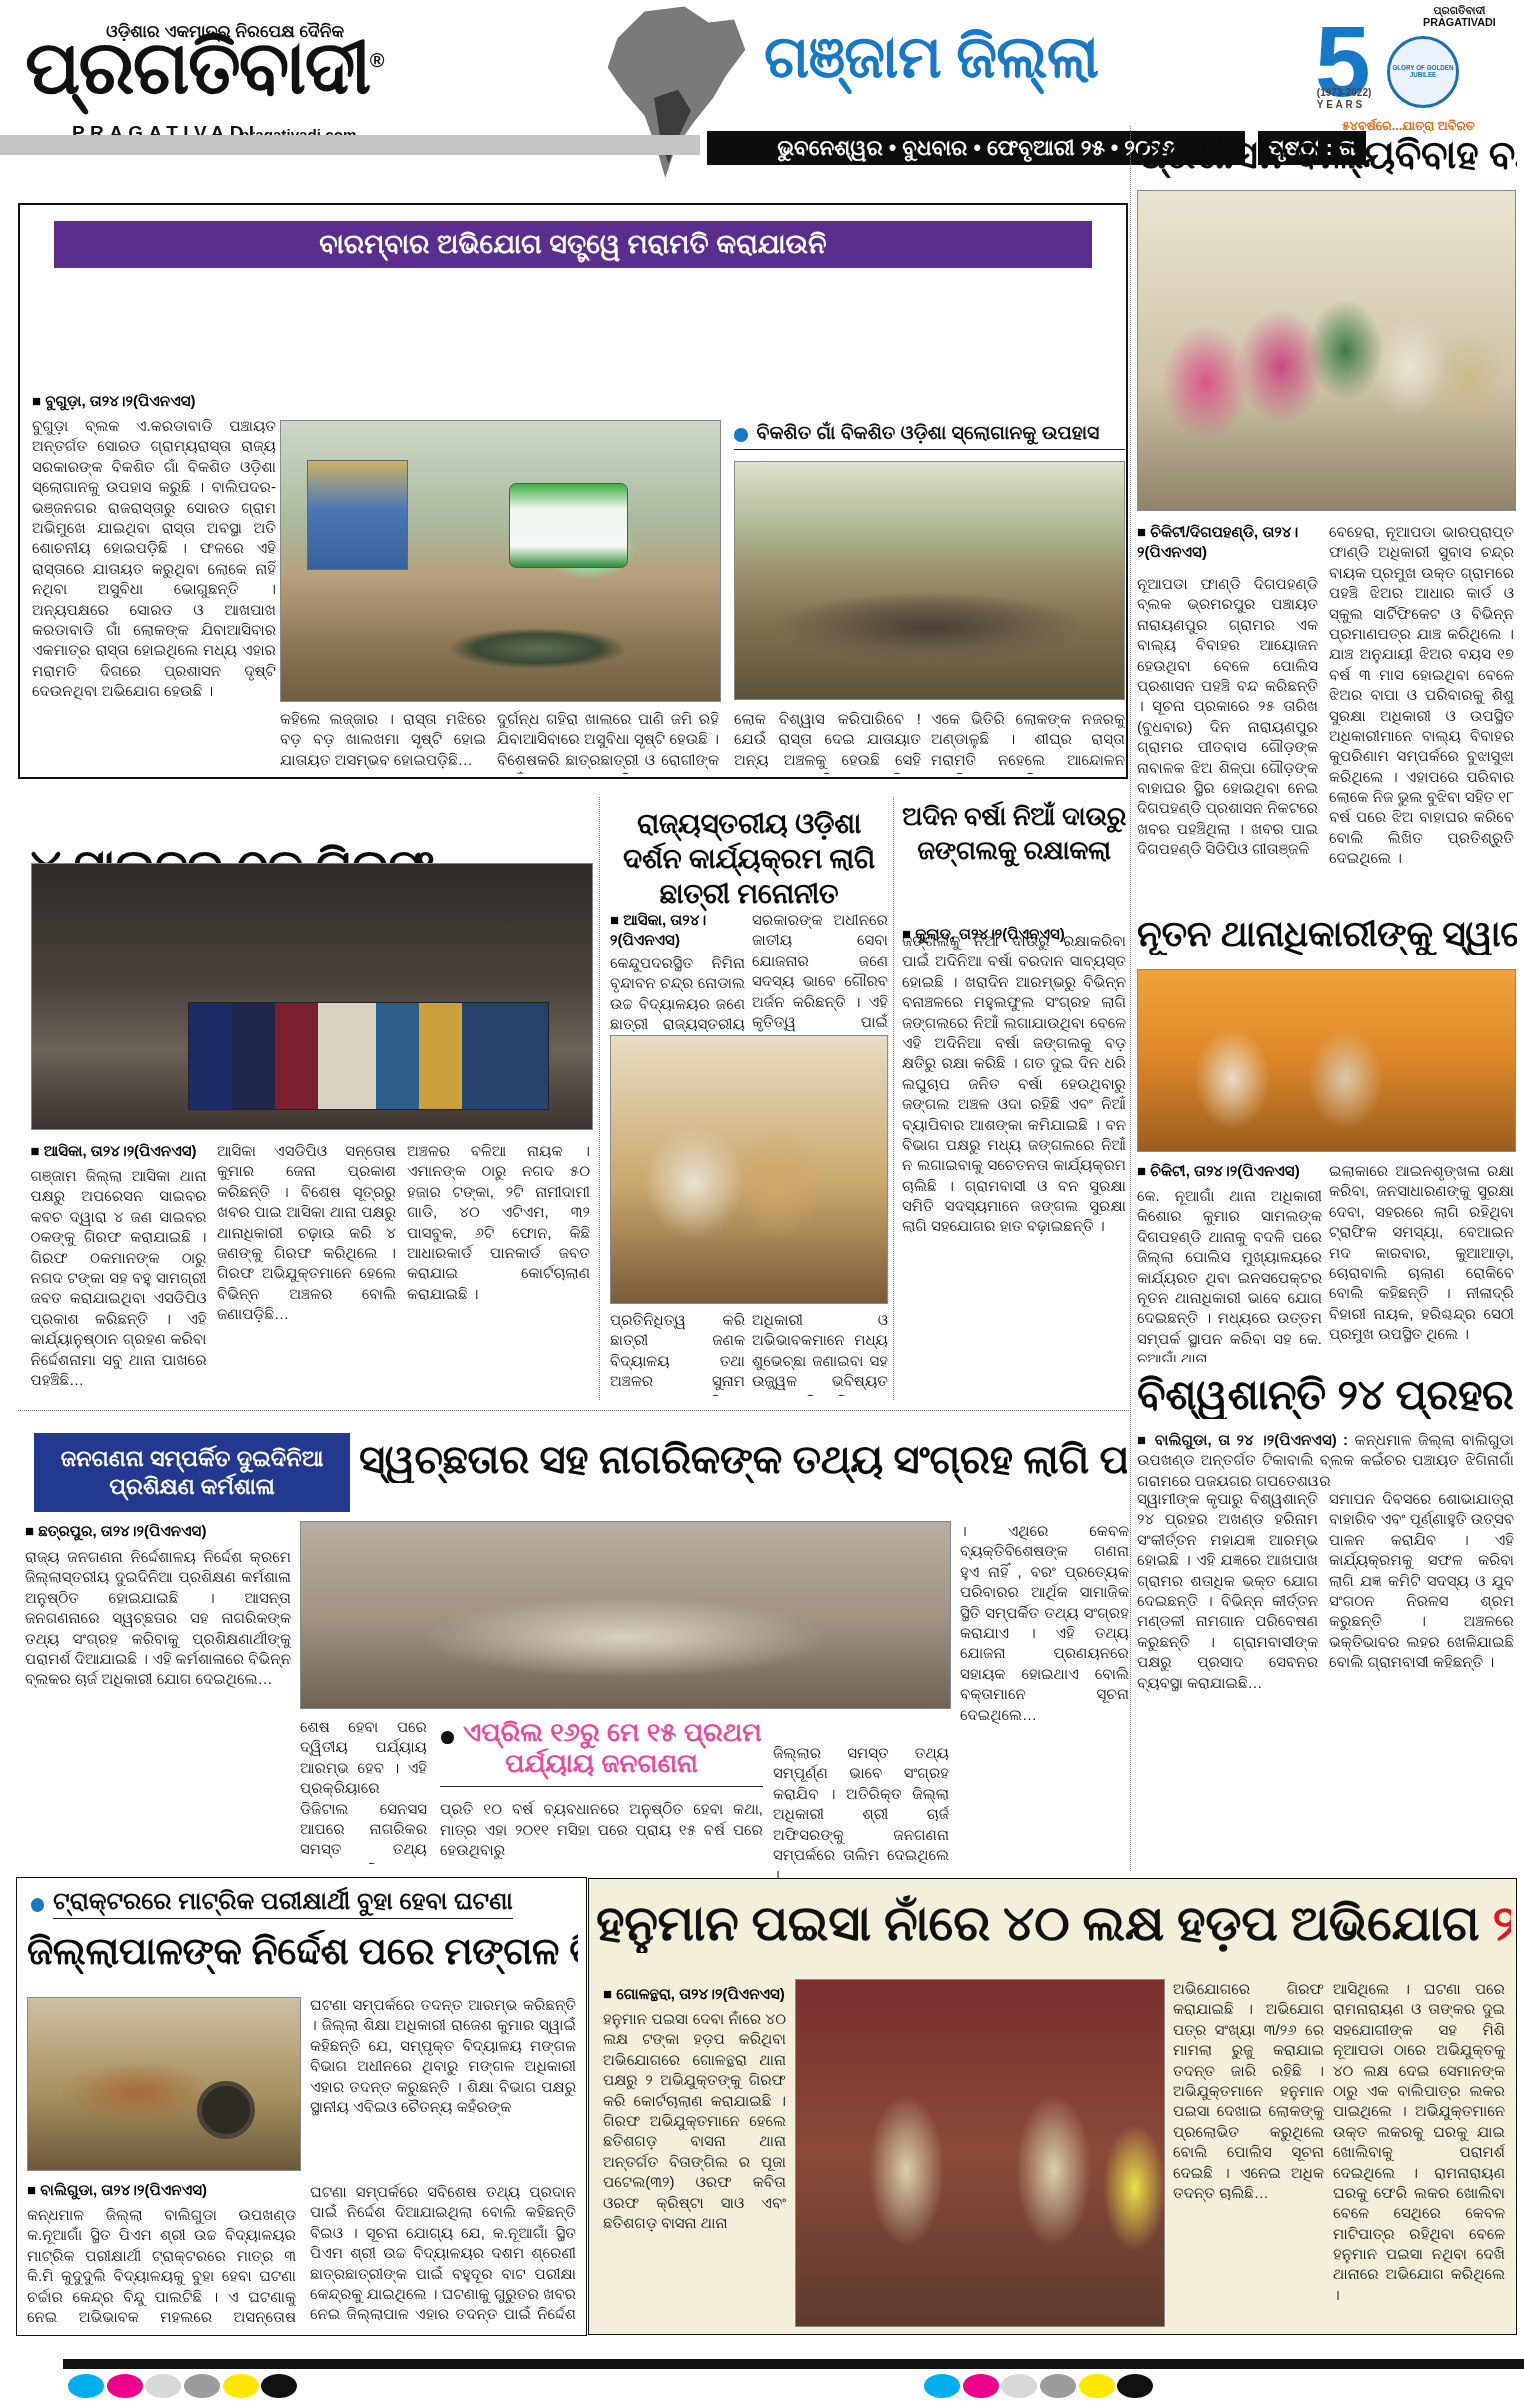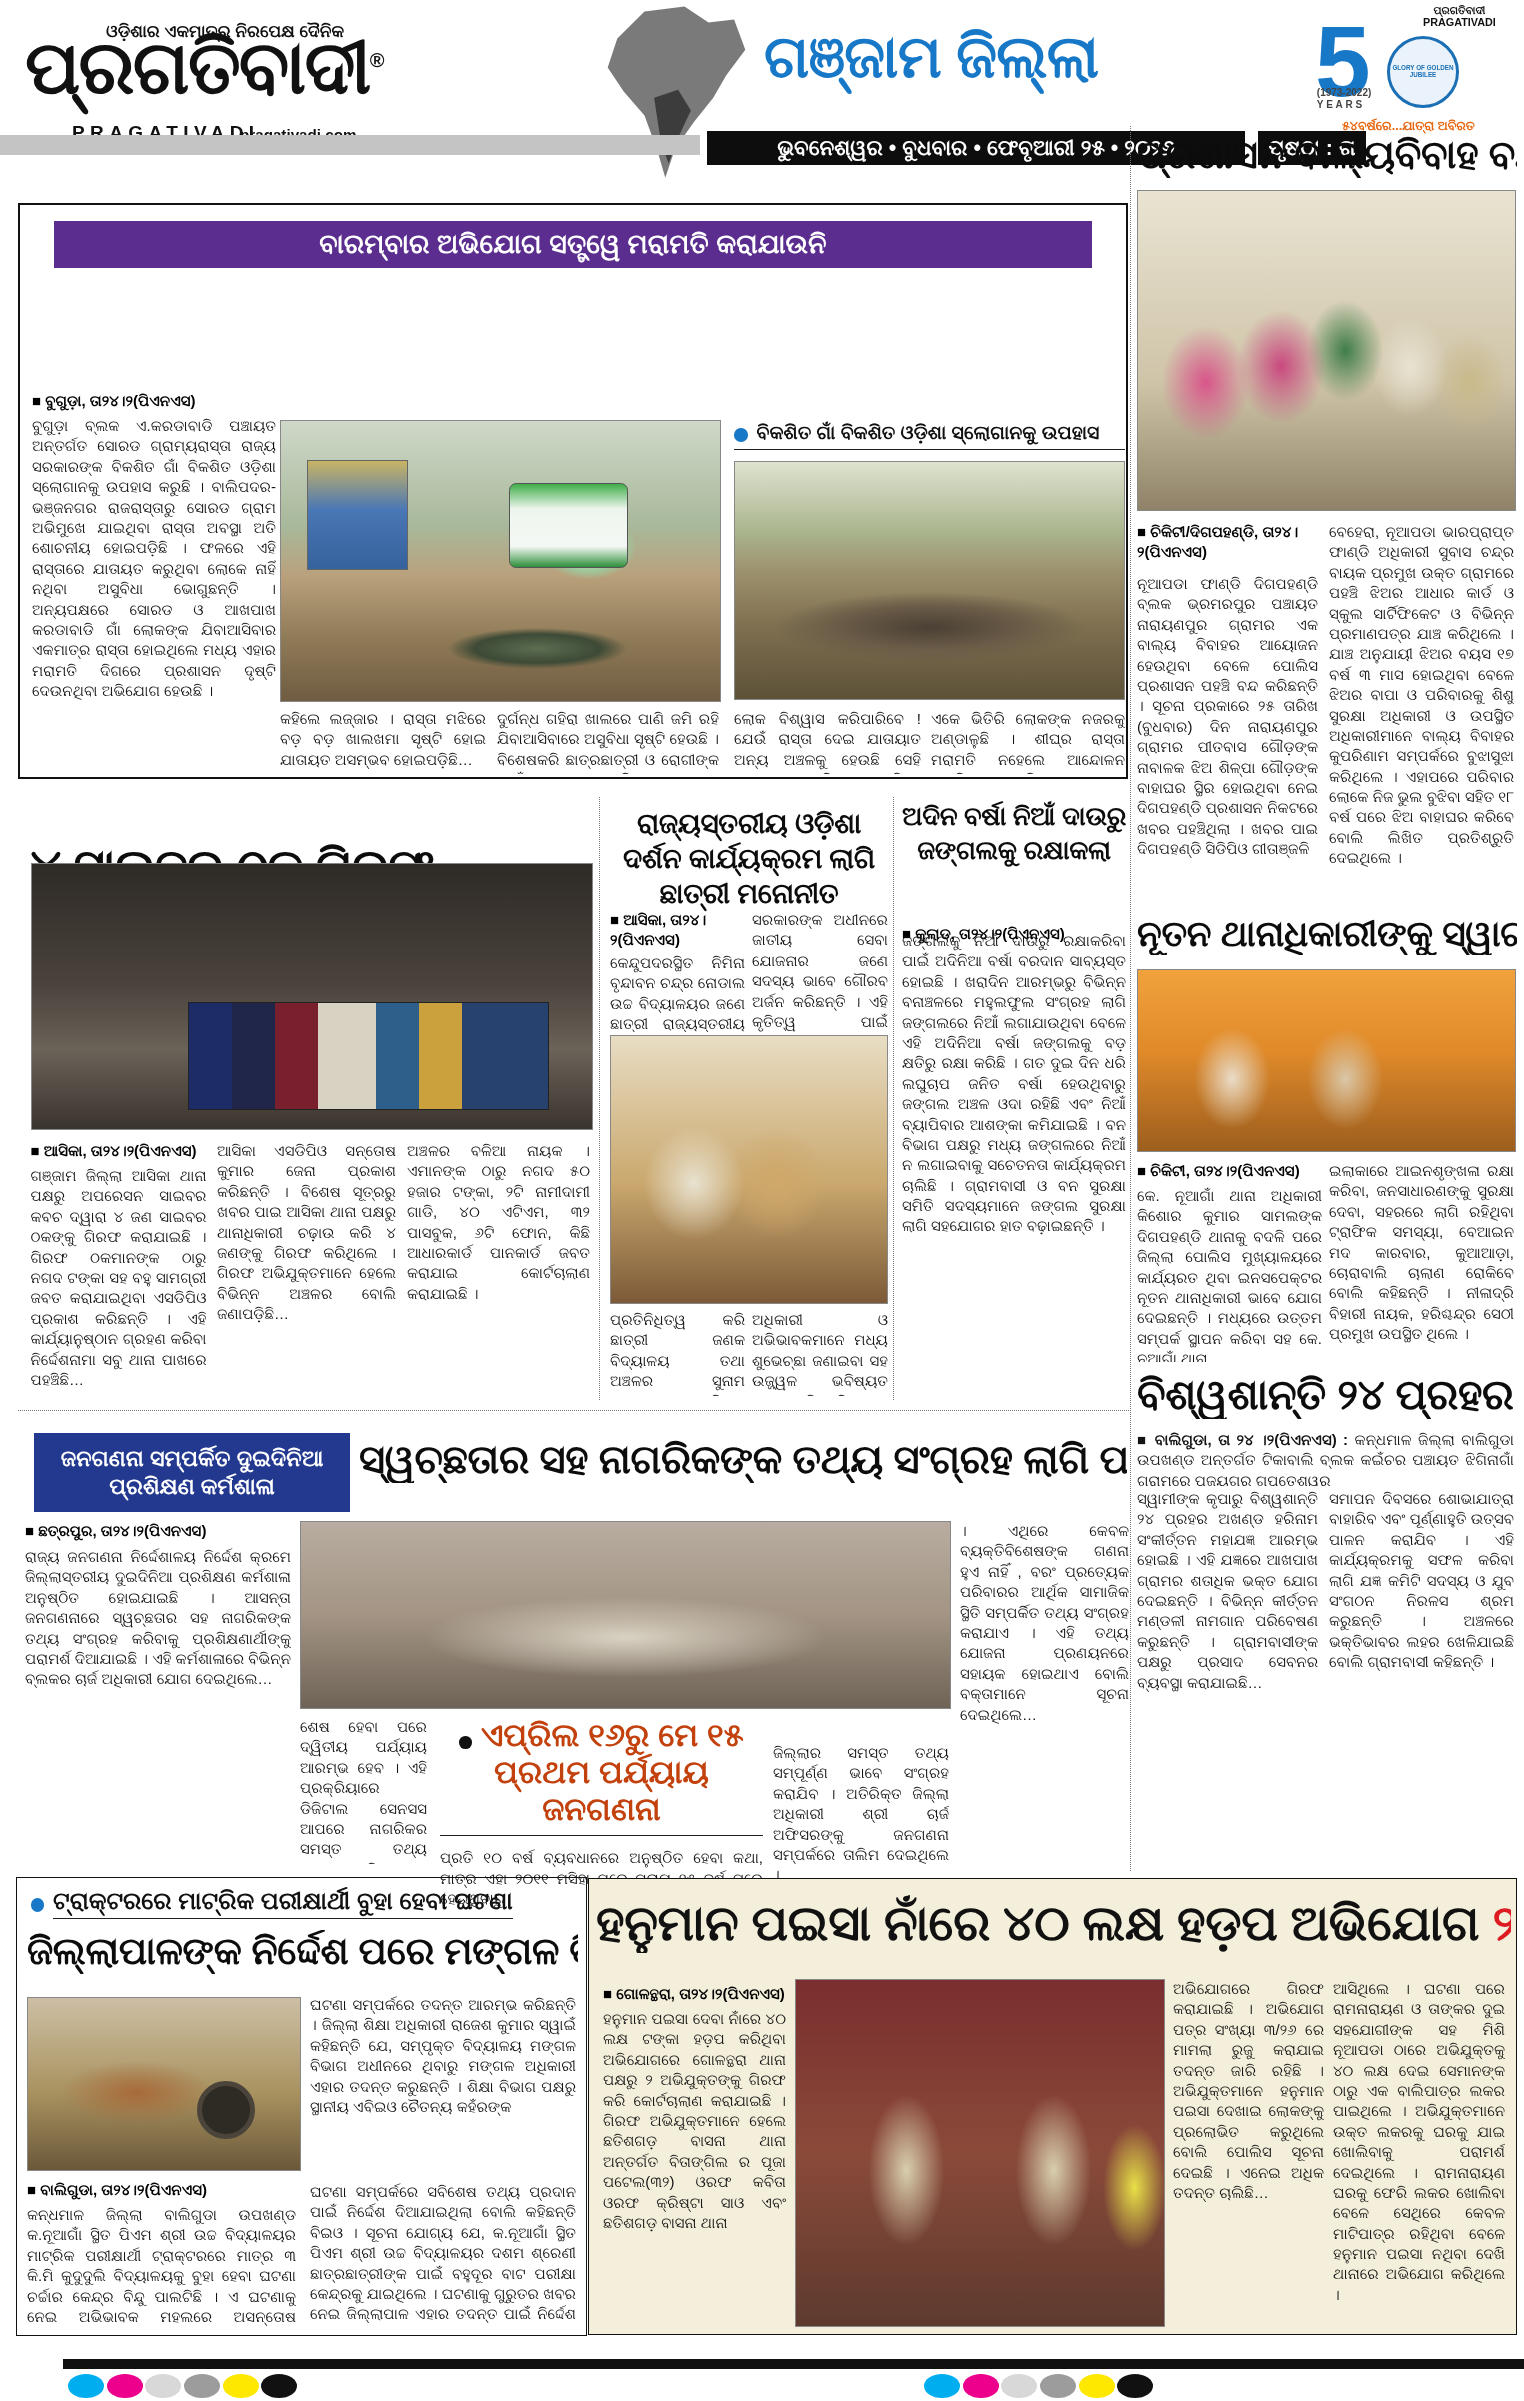--- a/index.html
+++ b/index.html
@@ -164,21 +164,21 @@
   <div class="abs hdots" style="left:18px;top:1410px;width:1111px;height:0;"></div>
   <div class="abs bluebox" style="left:34px;top:1433px;width:316px;height:79px;font-size:22.4px;">ଜନଗଣନା ସମ୍ପର୍କିତ ଦୁଇଦିନିଆ ପ୍ରଶିକ୍ଷଣ କର୍ମଶାଳା</div>
   <div class="abs hl nowrap center" style="left:359px;top:1437px;width:768px;font-size:40px;">ସ୍ୱଚ୍ଛତାର ସହ ନାଗରିକଙ୍କ ତଥ୍ୟ ସଂଗ୍ରହ ଲାଗି ପରାମର୍ଶ</div>
   <div class="abs byline" style="left:25px;top:1521px;width:266px;">■ ଛତ୍ରପୁର, ତା୨୪।୨(ପିଏନଏସ)</div>
   <div class="abs bodytxt" style="left:25px;top:1547px;width:266px;height:318px;">ରାଜ୍ୟ ଜନଗଣନା ନିର୍ଦ୍ଦେଶାଳୟ ନିର୍ଦ୍ଦେଶ କ୍ରମେ ଜିଲ୍ଲାସ୍ତରୀୟ ଦୁଇଦିନିଆ ପ୍ରଶିକ୍ଷଣ କର୍ମଶାଳା ଅନୁଷ୍ଠିତ ହୋଇଯାଇଛି । ଆସନ୍ତା ଜନଗଣନାରେ ସ୍ୱଚ୍ଛତାର ସହ ନାଗରିକଙ୍କ ତଥ୍ୟ ସଂଗ୍ରହ କରିବାକୁ ପ୍ରଶିକ୍ଷଣାର୍ଥୀଙ୍କୁ ପରାମର୍ଶ ଦିଆଯାଇଛି । ଏହି କର୍ମଶାଳାରେ ବିଭିନ୍ନ ବ୍ଲକର ଚାର୍ଜ ଅଧିକାରୀ ଯୋଗ ଦେଇଥିଲେ…</div>
   <div class="abs photo ph-group" style="left:300px;top:1521px;width:651px;height:188px;"></div>
   <div class="abs bodytxt" style="left:960px;top:1521px;width:169px;height:343px;">। ଏଥିରେ କେବଳ ବ୍ୟକ୍ତିବିଶେଷଙ୍କ ଗଣନା ହୁଏ ନାହିଁ , ବରଂ ପ୍ରତ୍ୟେକ ପରିବାରର ଆର୍ଥିକ ସାମାଜିକ ସ୍ଥିତି ସମ୍ପର୍କିତ ତଥ୍ୟ ସଂଗ୍ରହ କରାଯାଏ । ଏହି ତଥ୍ୟ ଯୋଜନା ପ୍ରଣୟନରେ ସହାୟକ ହୋଇଥାଏ ବୋଲି ବକ୍ତାମାନେ ସୂଚନା ଦେଇଥିଲେ…</div>
   <div class="abs bodytxt" style="left:300px;top:1717px;width:127px;height:147px;">ଶେଷ ହେବା ପରେ ଦ୍ୱିତୀୟ ପର୍ଯ୍ୟାୟ ଆରମ୍ଭ ହେବ । ଏହି ପ୍ରକ୍ରିୟାରେ ଡିଜିଟାଲ ସେନସସ ଆପରେ ନାଗରିକର ସମସ୍ତ ତଥ୍ୟ ଭରାଯାଇପାରିବେ । ଦେଶରେ</div>
   <div class="abs" style="left:440px;top:1717px;width:323px;border-bottom:0;">
     <div style="border-bottom:1.8px solid #222;padding-bottom:7.2px;text-align:center;">
-      <span class="dot-black"></span><span style="font-size:32px;font-weight:800;color:#c2410c;">ଏପ୍ରିଲ ୧୬ରୁ ମେ ୧୫ ପ୍ରଥମ ପର୍ଯ୍ୟାୟ ଜନଗଣନା</span>
+      <span class="dot-black"></span><span style="font-size:26px;font-weight:800;color:#ec4899;">ଏପ୍ରିଲ ୧୬ରୁ ମେ ୧୫ ପ୍ରଥମ ପର୍ଯ୍ୟାୟ ଜନଗଣନା</span>
     </div>
     <div class="bodytxt" style="margin-top:12px;height:63px;">ପ୍ରତି ୧୦ ବର୍ଷ ବ୍ୟବଧାନରେ ଅନୁଷ୍ଠିତ ହେବା କଥା, ମାତ୍ର ଏହା ୨୦୧୧ ମସିହା ପରେ ପ୍ରାୟ ୧୫ ବର୍ଷ ପରେ ହେଉଥିବାରୁ</div>
   </div>
   <div class="abs bodytxt" style="left:773px;top:1717px;width:176px;height:147px;margin-top:26px;">ଜିଲ୍ଲାର ସମସ୍ତ ତଥ୍ୟ ସମ୍ପୂର୍ଣ୍ଣ ଭାବେ ସଂଗ୍ରହ କରାଯିବ । ଅତିରିକ୍ତ ଜିଲ୍ଲା ଅଧିକାରୀ ଶ୍ରୀ ଚାର୍ଜ ଅଫିସରଙ୍କୁ ଜନଗଣନା ସମ୍ପର୍କରେ ତାଲିମ ଦେଇଥିଲେ ।</div>
 
   <div class="abs" style="left:16px;top:1877px;width:571px;height:459px;border:1.8px solid #111;"></div>
   <div class="abs" style="left:30.5px;top:1887px;width:538px;">
     <span class="dot-blue"></span><span style="font-size:24px;font-weight:800;border-bottom:1.8px solid #222;padding-bottom:3.6px;">ଟ୍ରାକ୍ଟରରେ ମାଟ୍ରିକ ପରୀକ୍ଷାର୍ଥୀ ବୁହା ହେବା ଘଟଣା</span>
   </div>
   <div class="abs hl nowrap" style="left:27px;top:1930px;width:551px;font-size:38px;">ଜିଲ୍ଲାପାଳଙ୍କ ନିର୍ଦ୍ଦେଶ ପରେ ମଙ୍ଗଳ ବିଭାଗର ତଦନ୍ତ</div>

